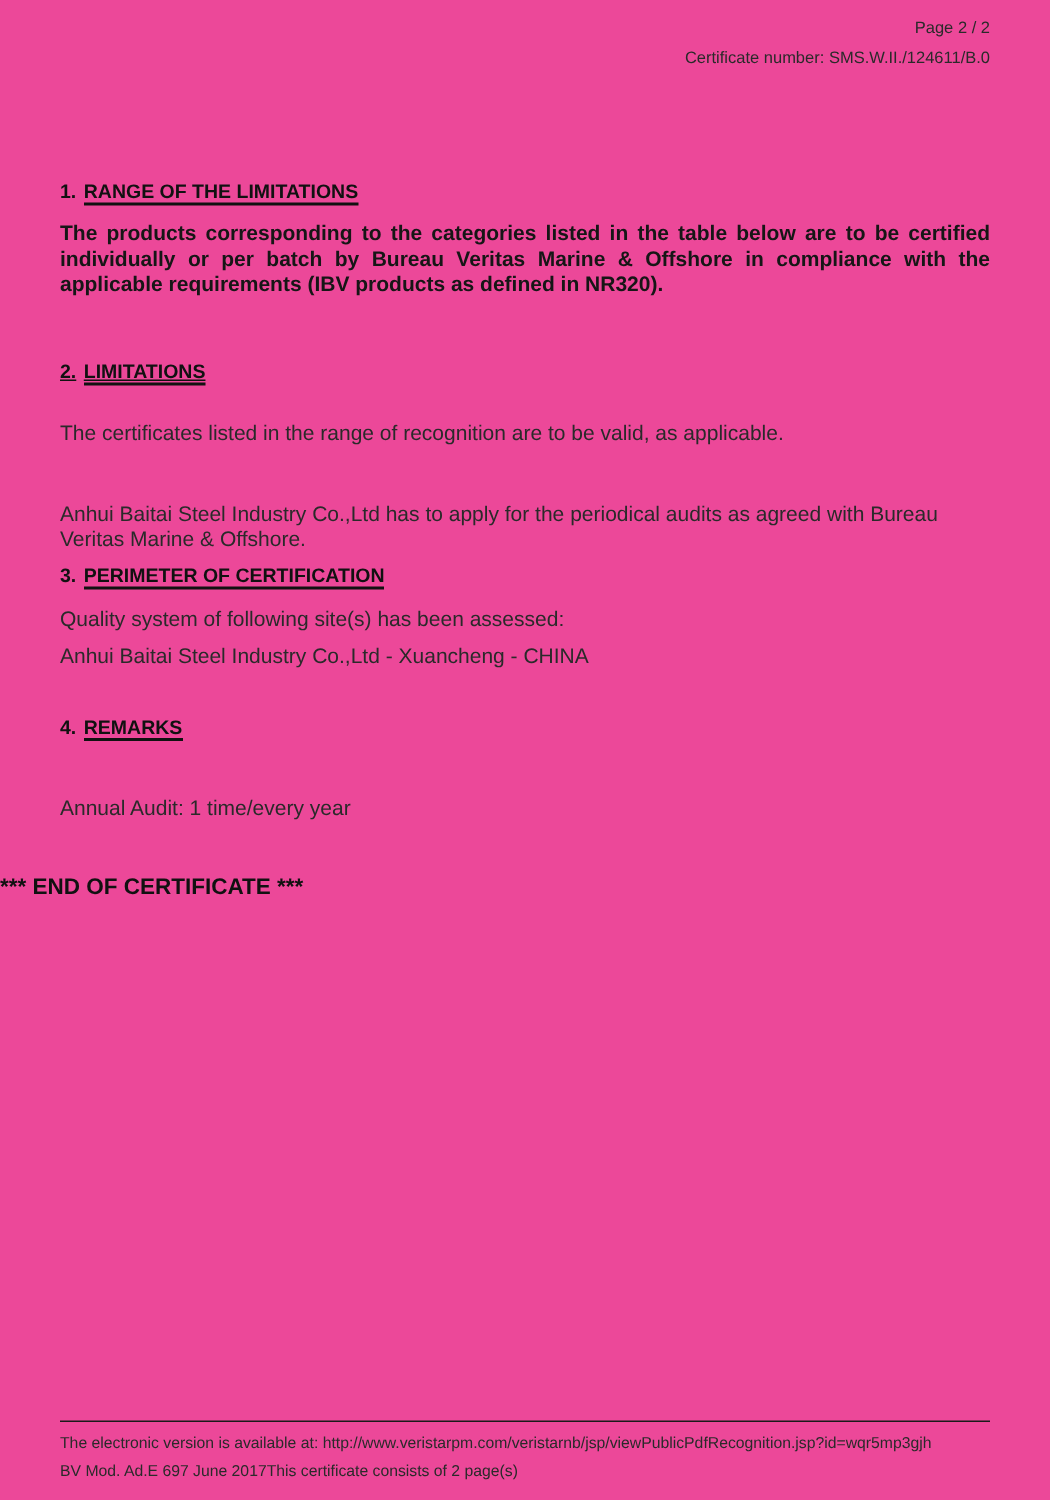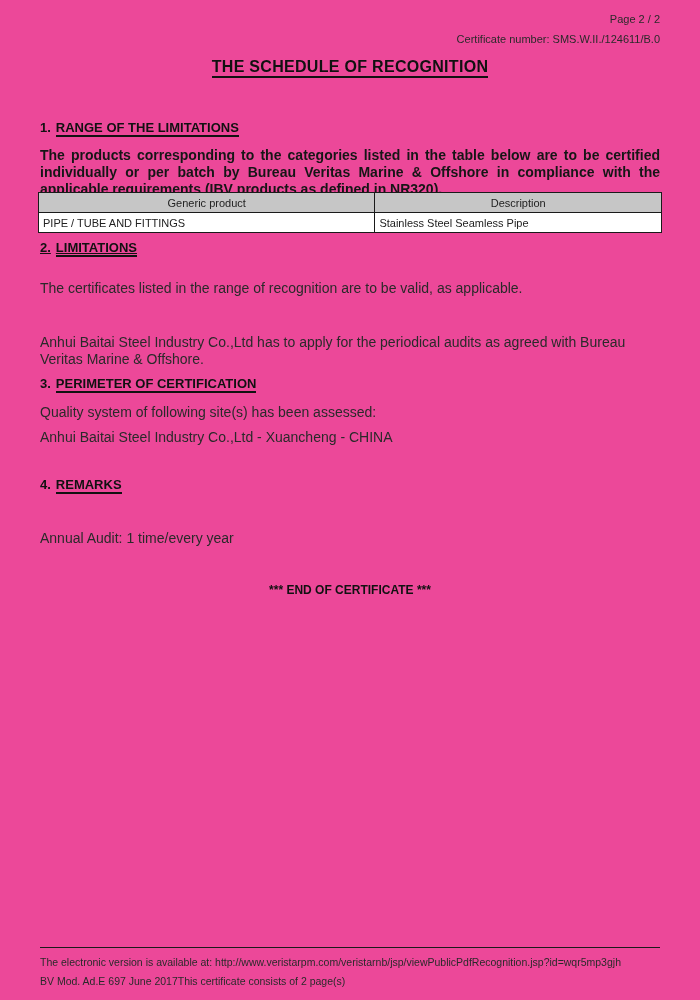--- a/index.html
+++ b/index.html
@@ -92,22 +92,21 @@
     background: #ffffff;
     text-align: left;
   }
   .col-generic { width: 54%; }
   .col-desc { width: 46%; }
 
   .end-marker {
     top: 583px;
     left: 0;
     width: 100%;
-    text-align: center;
-    font-size: 12px;
+    font-size: 15px;
     font-weight: bold;
     color: #111;
   }
 
   .footer-rule {
     top: 947px;
     left: 40px;
     width: 620px;
     height: 1px;
     background: #1a1a1a;
@@ -141,41 +140,26 @@
   .s4-p2      { top: 530px; }
 </style>
 </head>
 <body>
 
 <div class="page">
 
   <div class="abs hdr-line page-num">Page 2 / 2</div>
   <div class="abs hdr-line cert-num">Certificate number: SMS.W.II./124611/B.0</div>
 
-  <h1 class="abs doc-title"><span class="u">THE SCHEDULE OF RECOGNITION</span></h1>
 
   <div class="abs sec-heading s1-heading">
     <span class="sec-num">1.</span><span class="u">RANGE OF THE LIMITATIONS</span>
   </div>
   <div class="abs body-text bold-para s1-intro">The products corresponding to the categories listed in the table below are to be certified individually or per batch by Bureau Veritas Marine &amp; Offshore in compliance with the applicable requirements (IBV products as defined in NR320).</div>
 
-  <table class="abs products-table">
-    <thead>
-      <tr>
-        <th class="col-generic">Generic product</th>
-        <th class="col-desc">Description</th>
-      </tr>
-    </thead>
-    <tbody>
-      <tr>
-        <td>PIPE / TUBE AND FITTINGS</td>
-        <td>Stainless Steel Seamless Pipe</td>
-      </tr>
-    </tbody>
-  </table>
 
   <div class="abs sec-heading s2-heading">
     <span class="sec-num">2.</span><span class="u">LIMITATIONS</span>
   </div>
   <div class="abs body-text s2-p1">The certificates listed in the range of recognition are to be valid, as applicable.</div>
   <div class="abs body-text s2-p3">Anhui Baitai Steel Industry Co.,Ltd has to apply for the periodical audits as agreed with Bureau Veritas Marine &amp; Offshore.</div>
 
   <div class="abs sec-heading s3-heading">
     <span class="sec-num">3.</span><span class="u">PERIMETER OF CERTIFICATION</span>
   </div>

